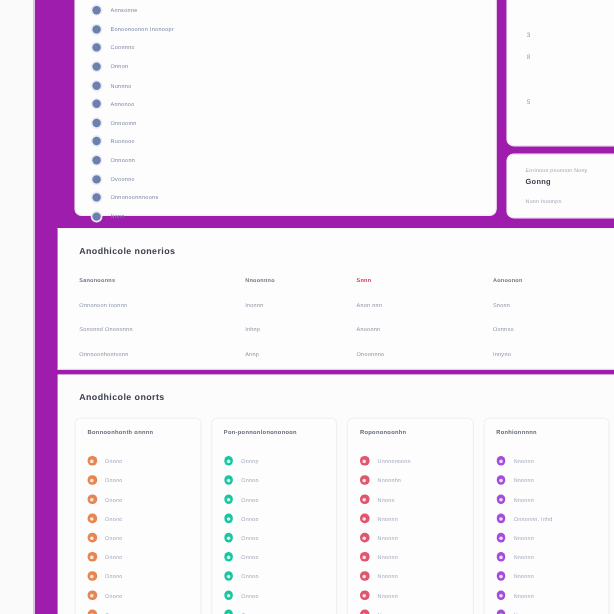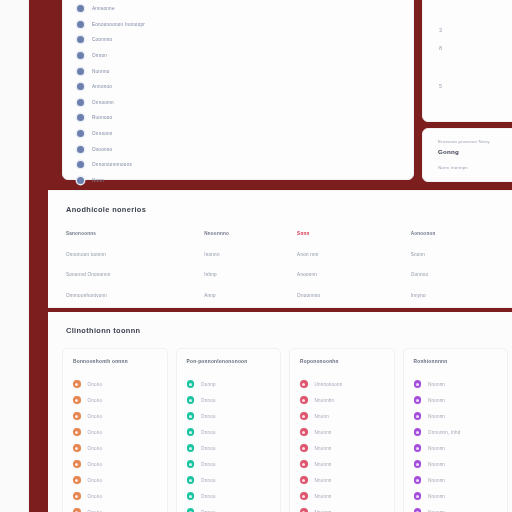--- a/index.html
+++ b/index.html
@@ -15,21 +15,21 @@
     background: #fbfbfc;
     color: #8b93a3;
     -webkit-font-smoothing: antialiased;
   }
 
   
   #page {
     position: relative;
     width: 512px;
     height: 512px;
-    background: #7f1d1d;
+    background: #a21caf;
     filter: blur(0.62px) saturate(0.97);
   }
 
   .rail-left  { position:absolute; top:0; left:0;  width:28px; height:512px; background:#fafafb; }
   .rail-left2 { position:absolute; top:0; left:28px; width:1px; height:512px; background:#f2f2f4; }
 
   
   .top-area {
     position: absolute;
     top: -8px; left: 48px;
@@ -304,21 +304,21 @@
             <div class="tbl-cell c0">Onnnoonhontvonn</div>
             <div class="tbl-cell c1">Annp</div>
             <div class="tbl-cell c2">Onoonnno</div>
             <div class="tbl-cell c3">Innyno</div>
           </div>
         </div>
     </div>
   </div>
 
   <div class="groups-card">
-    <div class="card-title">Clinothionn toonnn</div>
+    <div class="card-title">Anodhicole onorts</div>
     <div class="groups-grid">
         <div class="group-col">
           <div class="group-title">Bonnoonhonth onnnn</div>
           <div class="g-row">
             <span class="badge" style="background: rgb(232, 133, 79);"></span>
             <span class="g-label">Onono</span>
           </div>
           <div class="g-row">
             <span class="badge" style="background: rgb(232, 133, 79);"></span>
             <span class="g-label">Onono</span>

